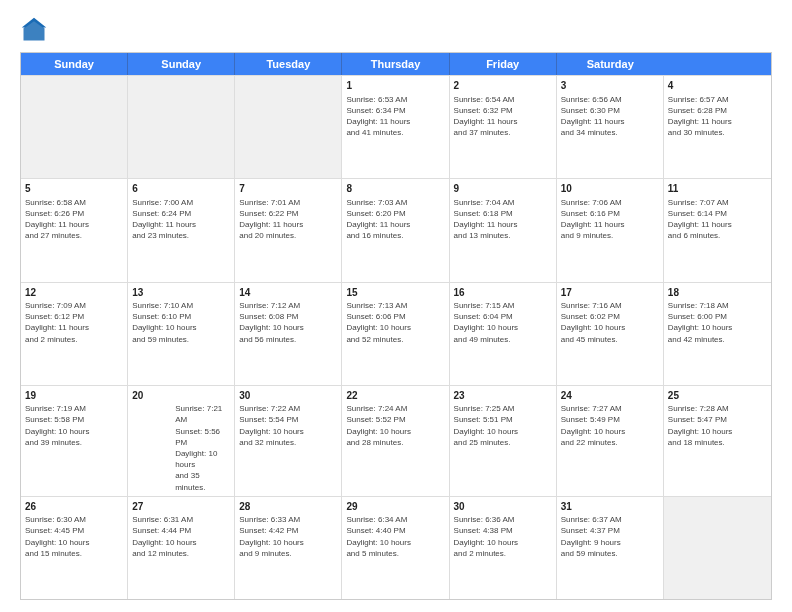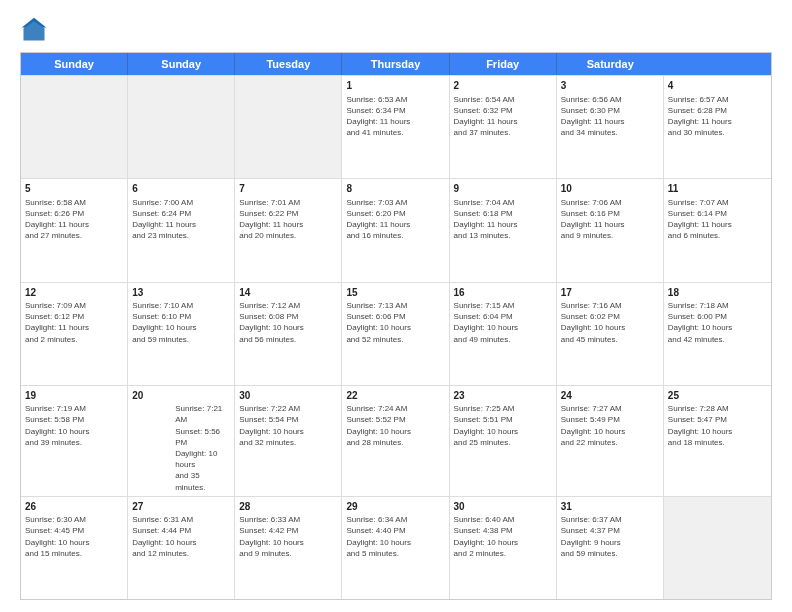--- a/index.html
+++ b/index.html
@@ -357,21 +357,21 @@
           </div>
           <div class="cal-cell">
             <span class="day-num">29</span>
             <div class="cell-text" style="white-space: pre-line;">Sunrise: 6:34 AM
 Sunset: 4:40 PM
 Daylight: 10 hours
 and 5 minutes.</div>
           </div>
           <div class="cal-cell">
             <span class="day-num">30</span>
-            <div class="cell-text" style="white-space: pre-line;">Sunrise: 6:40 AM
+            <div class="cell-text" style="white-space: pre-line;">Sunrise: 6:36 AM
 Sunset: 4:38 PM
 Daylight: 10 hours
 and 2 minutes.</div>
           </div>
           <div class="cal-cell">
             <span class="day-num">31</span>
             <div class="cell-text" style="white-space: pre-line;">Sunrise: 6:37 AM
 Sunset: 4:37 PM
 Daylight: 9 hours
 and 59 minutes.</div>

